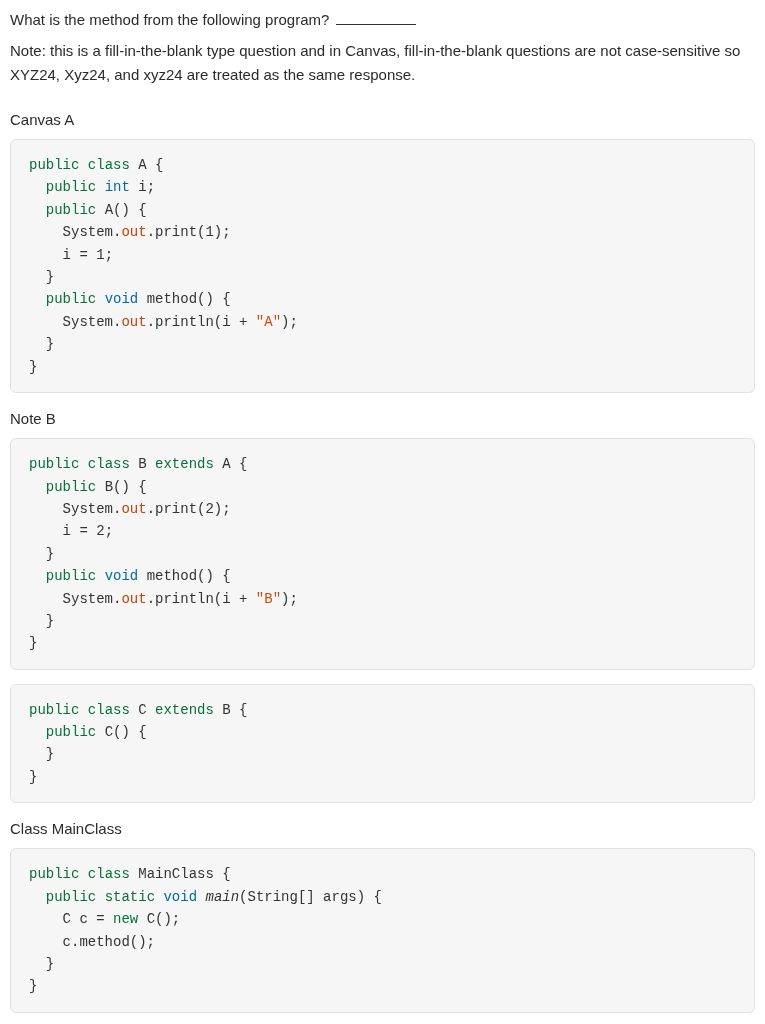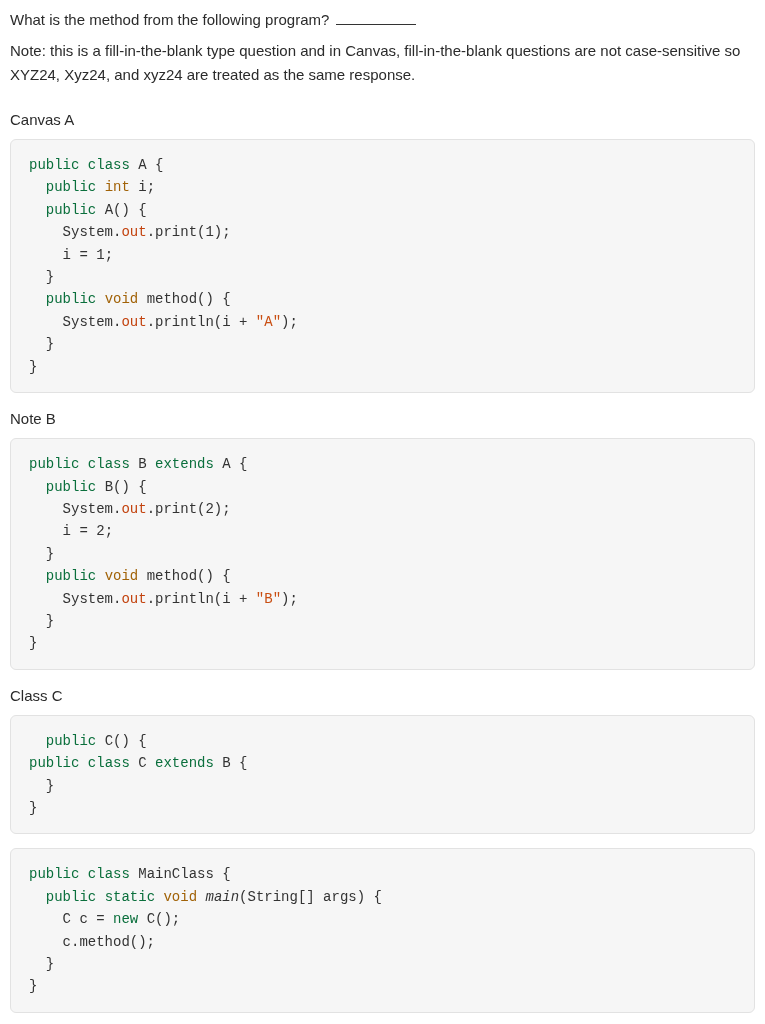--- a/index.html
+++ b/index.html
@@ -37,36 +37,36 @@
     padding: 14px 18px 14px 18px;
     margin: 4px 0 14px 0;
     font-family: "SFMono-Regular", Consolas, "Liberation Mono", Menlo, monospace;
     font-size: 14px;
     line-height: 1.6;
     color: #333;
     overflow: auto;
   }
   pre.code .ln { display:block; white-space: pre; }
   .kw  { color: #0a6f3c; }           
-  .typ { color: #a16207; }           
+  .typ { color: #0369a1; }           
   .fld { color: #c2410c; }           
   .str { color: #c94e12; }           
   .id  { color: #333; }
 </style>
 </head>
 <body>
 
 <div class="question">
   <span>What is the method from the following program?</span>
   <span class="blank"></span>
 </div>
 
 <div class="note">Note: this is a fill-in-the-blank type question and in Canvas, fill-in-the-blank questions are not case-sensitive so XYZ24, Xyz24, and xyz24 are treated as the same response.</div>
 
 <div id="sections">
     <div class="label">Canvas A</div>
     <pre class="code"><span class="ln"><span class="kw">public</span> <span class="kw">class</span> A {</span><span class="ln">  <span class="kw">public</span> <span class="typ">int</span> i;</span><span class="ln">  <span class="kw">public</span> A() {</span><span class="ln">    System.<span class="fld">out</span>.print(<span class="id">1</span>);</span><span class="ln">    i = <span class="id">1</span>;</span><span class="ln">  }</span><span class="ln">  <span class="kw">public</span> <span class="typ">void</span> method() {</span><span class="ln">    System.<span class="fld">out</span>.println(i + <span class="str">"A"</span>);</span><span class="ln">  }</span><span class="ln">}</span></pre>
     <div class="label">Note B</div>
     <pre class="code"><span class="ln"><span class="kw">public</span> <span class="kw">class</span> B <span class="kw">extends</span> A {</span><span class="ln">  <span class="kw">public</span> B() {</span><span class="ln">    System.<span class="fld">out</span>.print(<span class="id">2</span>);</span><span class="ln">    i = <span class="id">2</span>;</span><span class="ln">  }</span><span class="ln">  <span class="kw">public</span> <span class="typ">void</span> method() {</span><span class="ln">    System.<span class="fld">out</span>.println(i + <span class="str">"B"</span>);</span><span class="ln">  }</span><span class="ln">}</span></pre>
-    <div class="label">Class C</div>
-    <pre class="code"><span class="ln">  <span class="kw">public</span> C() {</span><span class="ln"><span class="kw">public</span> <span class="kw">class</span> C <span class="kw">extends</span> B {</span><span class="ln">  }</span><span class="ln">}</span></pre>
+    <pre class="code"><span class="ln"><span class="kw">public</span> <span class="kw">class</span> C <span class="kw">extends</span> B {</span><span class="ln">  <span class="kw">public</span> C() {</span><span class="ln">  }</span><span class="ln">}</span></pre>
+    <div class="label">Class MainClass</div>
     <pre class="code"><span class="ln"><span class="kw">public</span> <span class="kw">class</span> MainClass {</span><span class="ln">  <span class="kw">public</span> <span class="kw">static</span> <span class="typ">void</span> <span class="id" style="font-style: italic;">main</span>(String[] args) {</span><span class="ln">    C c = <span class="kw">new</span> C();</span><span class="ln">    c.method();</span><span class="ln">  }</span><span class="ln">}</span></pre>
   </div>
 
 </body></html>

